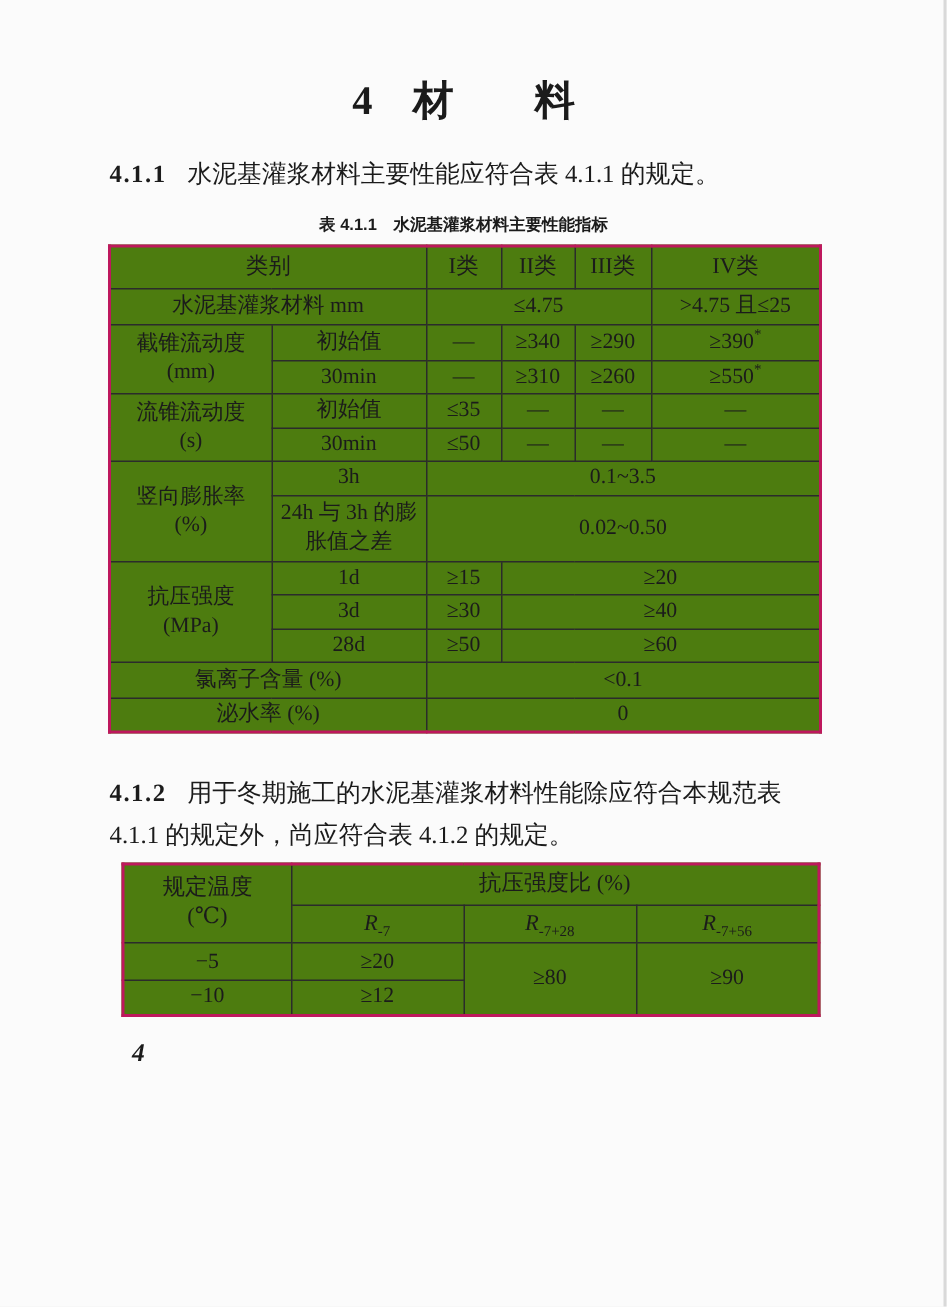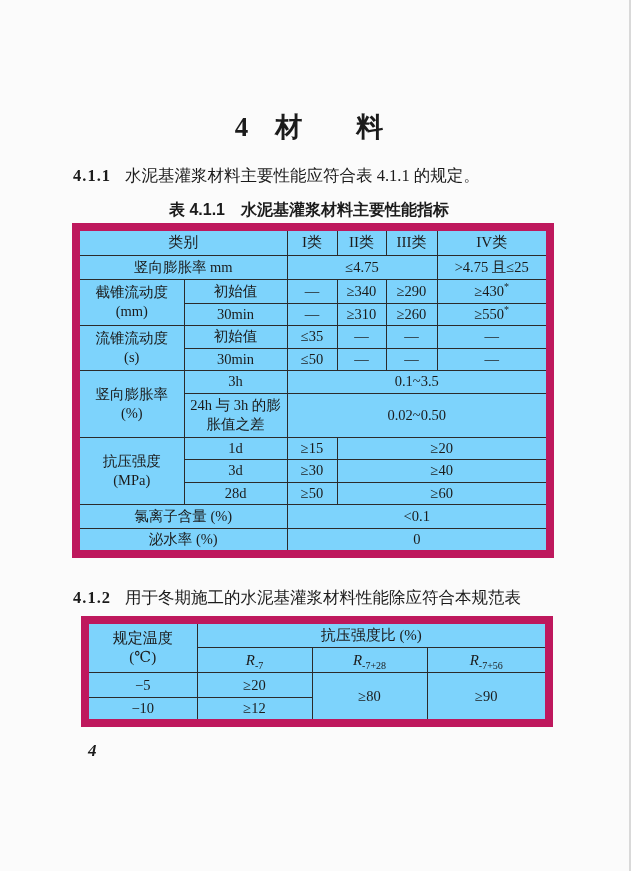--- a/index.html
+++ b/index.html
@@ -10,21 +10,21 @@
   }
   .page{
     position:relative;
     width:631px;
     height:871px;
     margin:0 auto;
     background:#fbfbfb;
     border-right:2px solid #d9d9d9;
     box-sizing:border-box;
     overflow:hidden;
-    padding-top:112px;
+    padding-top:52px;
   }
   .chapter{
     margin:0 83px 0 72px;
     text-align:center;
     font-size:27px;
     line-height:30px;
     font-weight:bold;
     font-family:"Liberation Serif","DejaVu Serif",serif;
     white-space:pre;
   }
@@ -44,32 +44,32 @@
   }
   .clause .lbl{
     font-weight:bold;
     margin-right:14px;
     letter-spacing:1px;
   }
   .clause .line{display:block;}
   .caption{
     margin:10px 83px 0 72px;
     text-align:center;
-    font-size:16px;
+    font-size:11px;
     line-height:20px;
     font-weight:bold;
     font-family:"Liberation Sans","DejaVu Sans",sans-serif;
     white-space:pre;
   }
   .caption.c2{margin-top:6px;}
   table.t{
     border-collapse:collapse;
     table-layout:fixed;
-    border:8px solid #be185d;
-    background:#7dd3fc;
+    border:2px solid #be185d;
+    background:#4d7c0f;
   }
   table.t1{margin:3px 0 0 72px;width:474px;}
   table.t2{margin:4px 0 0 81px;width:464px;}
   table.t th,table.t td{
     border:1px solid #2b2b2b;
     text-align:center;
     vertical-align:middle;
     font-size:14.5px;
     line-height:19px;
     padding:1px 2px;
@@ -120,32 +120,32 @@
     </colgroup>
     <tbody>
       <tr style="height:28px">
         <th colspan="2">类别</th>
         <th>I类</th>
         <th>II类</th>
         <th>III类</th>
         <th>IV类</th>
       </tr>
       <tr style="height:24px">
-        <td colspan="2">竖向膨胀率 mm</td>
+        <td colspan="2">水泥基灌浆材料 mm</td>
         <td colspan="3">≤4.75</td>
         <td>&gt;4.75 且≤25</td>
       </tr>
       <tr style="height:24px">
         <td rowspan="2">截锥流动度
 (mm)</td>
         <td>初始值</td>
         <td>—</td>
         <td>≥340</td>
         <td>≥290</td>
-        <td><span>≥430</span><sup class="star">*</sup></td>
+        <td><span>≥390</span><sup class="star">*</sup></td>
       </tr>
       <tr style="height:22px">
         <td>30min</td>
         <td>—</td>
         <td>≥310</td>
         <td>≥260</td>
         <td><span>≥550</span><sup class="star">*</sup></td>
       </tr>
       <tr style="height:23px">
         <td rowspan="2">流锥流动度
@@ -198,20 +198,21 @@
       <tr style="height:16px">
         <td colspan="2">泌水率 (%)</td>
         <td colspan="4">0</td>
       </tr>
     </tbody>
   </table>
 
 
   <p class="clause p412">
     <span class="line"><span class="lbl">4.1.2</span><span>用于冬期施工的水泥基灌浆材料性能除应符合本规范表</span></span>
+    <span class="line">4.1.1 的规定外，尚应符合表 4.1.2 的规定。</span>
   </p>
 
 
   <table class="t t2">
     <colgroup>
       <col style="width:112px">
         <col style="width:115px">
         <col style="width:115px">
         <col style="width:122px">
     </colgroup>

